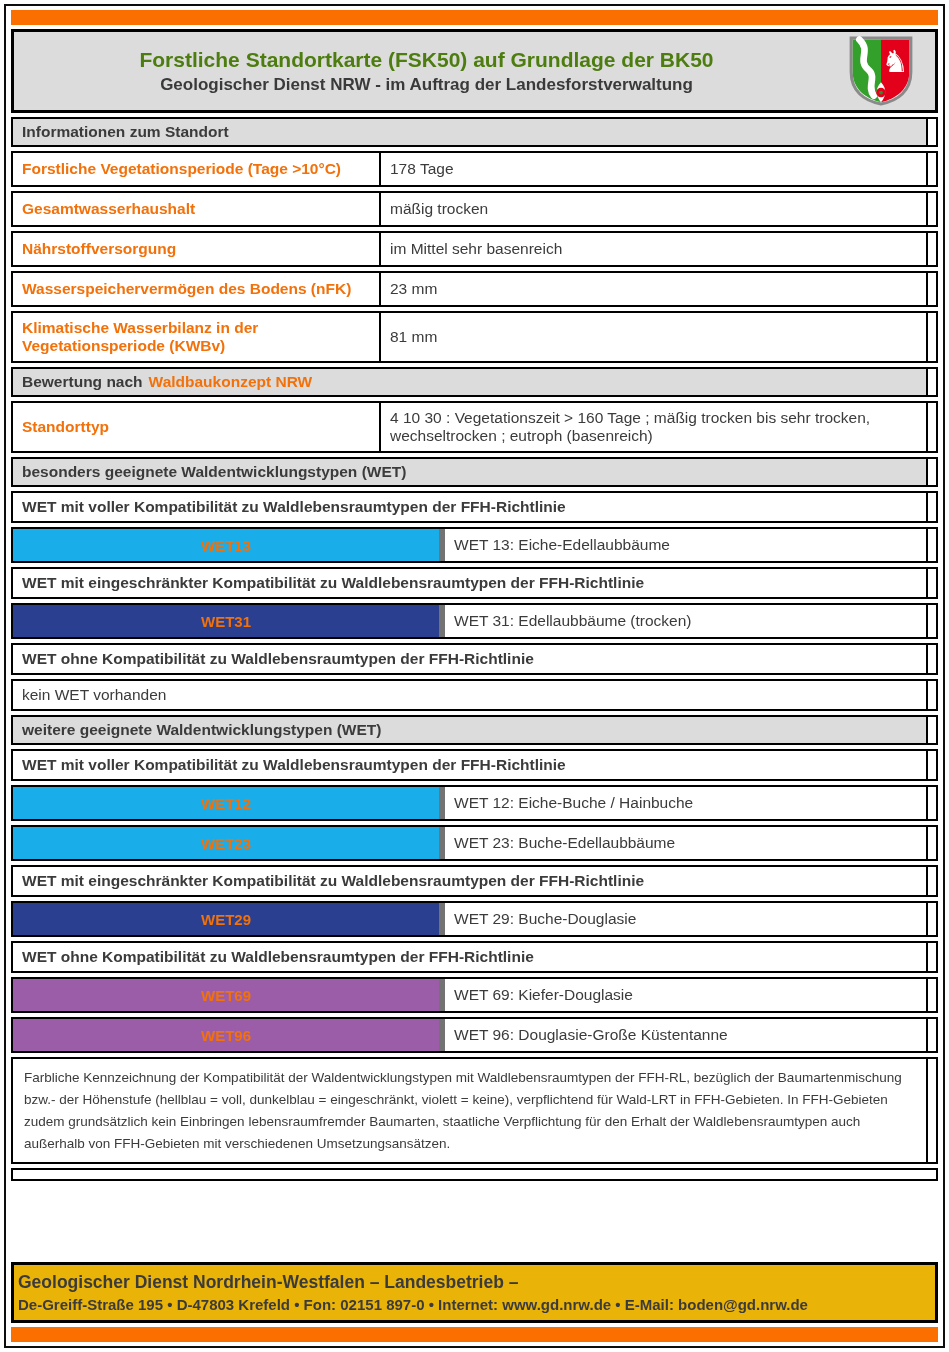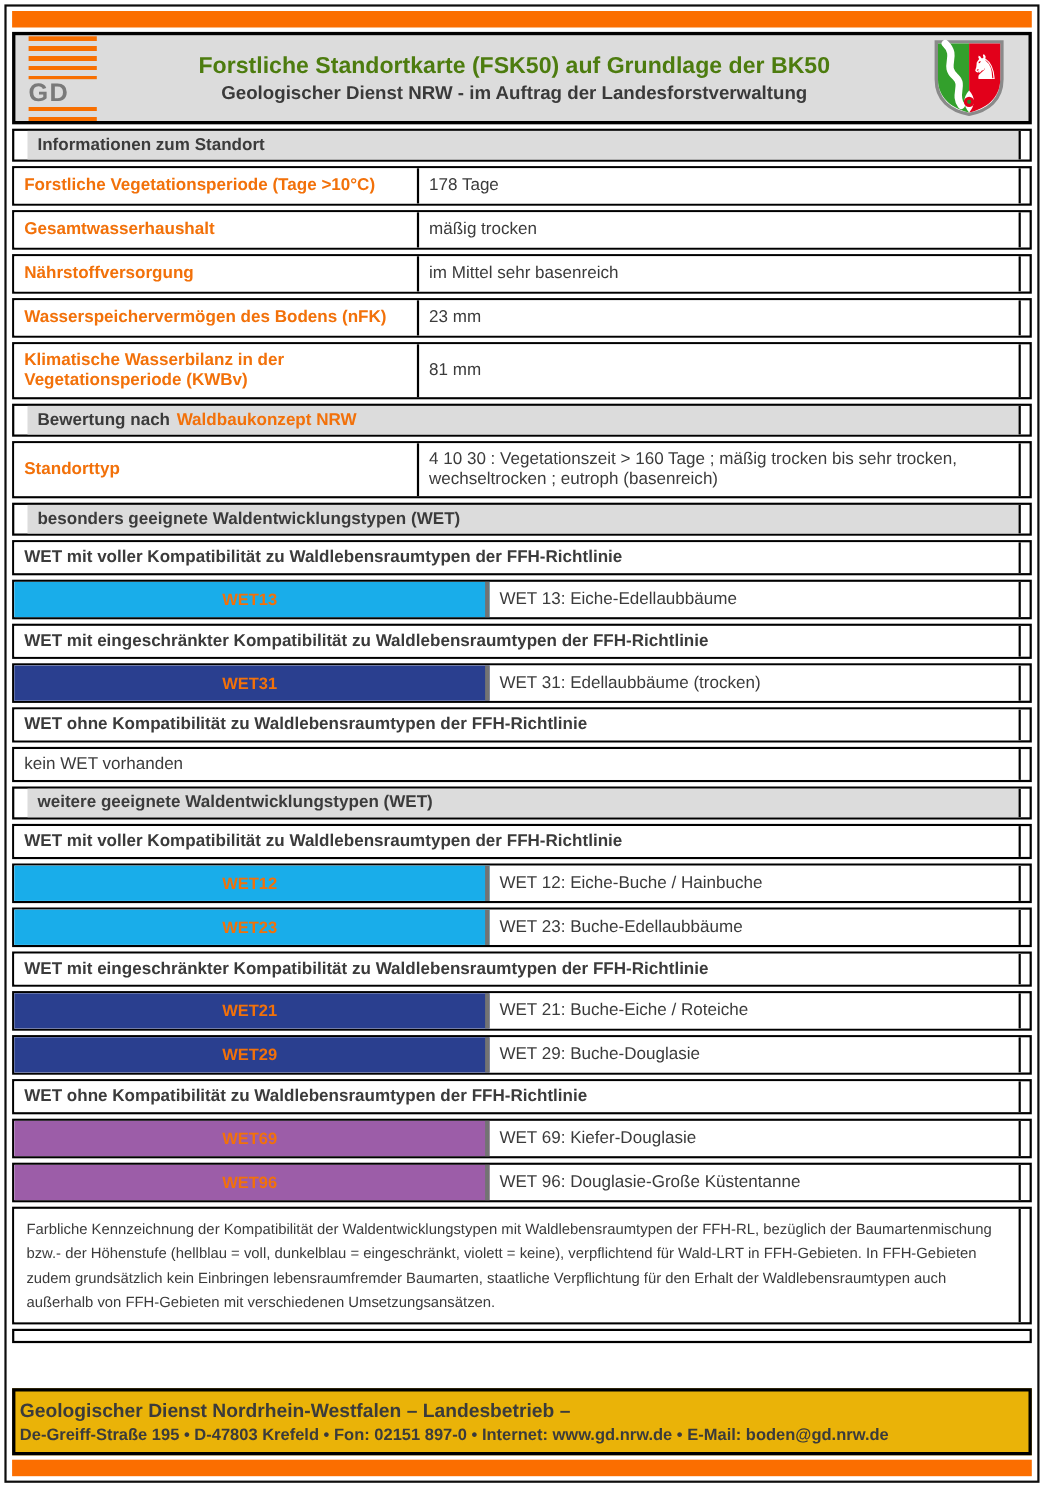--- a/index.html
+++ b/index.html
@@ -29,39 +29,39 @@
   .title { font-size:21px; font-weight:bold; color:#4d7c0f; }
   .subtitle { font-size:17px; font-weight:bold; color:#3a3a3a; margin-top:3px; }
   .arms { width:84px; height:72px; flex:none; }
 
   
   .row { margin-top:4px; border:2px solid #000; display:flex; min-height:36px; flex:none; }
   .row-inner {
     flex:1; display:flex; align-items:stretch; min-width:0;
     border-right:2px solid #000; margin-right:8px; background:#fff;
   }
-  .gray .row-inner { background:#dcdcdc;margin-left:12px; }
+  .gray .row-inner { background:#dcdcdc; }
   .heading-cell { display:flex; align-items:center; width:100%; padding:4px 9px; font-weight:bold; font-size:15.5px; color:#3b3b3b; }
   .row.slim { min-height:30px; }
 
   
   .cell-label {
     width:368px; flex:none; border-right:2px solid #000;
     display:flex; align-items:center; padding:6px 9px;
     color:#f2710a; font-weight:bold; font-size:15.5px;
   }
   .cell-value { flex:1; display:flex; align-items:center; padding:6px 9px; font-size:15.5px; }
 
   
   .group-title-cell { display:flex; align-items:center; width:100%; padding:5px 9px; font-size:15.5px; font-weight:bold; }
   .note-cell { display:flex; align-items:center; width:100%; padding:5px 9px; font-size:15.5px; }
 
   
   .wet-badge {
-    width:432px; flex:none; border-right:4px solid #737373;
+    width:432px; flex:none; border-right:6px solid #737373;
     display:flex; align-items:center; justify-content:center;
     font-weight:bold; font-size:15px; color:#f2710a;
   }
   .wet-badge.lightblue { background:#19adea; }
   .wet-badge.darkblue  { background:#2a3f8f; }
   .wet-badge.violet    { background:#9c5da8; }
   .wet-desc { flex:1; display:flex; align-items:center; padding:6px 9px; font-size:15.5px; }
 
   .hl-orange { color:#f2710a; }
   .prefix { margin-right:6px; }
@@ -78,25 +78,20 @@
   .footer-line2 { font-size:15px; font-weight:bold; margin-top:3px; }
 </style>
 </head>
 <body>
 
 <div class="page">
 
   <div class="topbar"></div>
 
   <div class="header-box">
-    <div class="gd-logo">
-      <div class="gd-stripes-top"></div>
-      <div class="gd-text">GD</div>
-      <div class="gd-stripes-bottom"></div>
-    </div>
     <div class="titles">
       <div class="title">Forstliche Standortkarte (FSK50) auf Grundlage der BK50</div>
       <div class="subtitle">Geologischer Dienst NRW - im Auftrag der Landesforstverwaltung</div>
     </div>
     <svg class="arms" viewBox="0 0 64 70" aria-hidden="true">
       <path d="M3 3 H61 V36 C61 54 49 64 32 67 C15 64 3 54 3 36 Z" fill="#ffffff" stroke="#8a8a8a" stroke-width="3"></path>
       <path d="M4.5 4.5 H32 V65.4 C17 62 4.5 52.5 4.5 36 Z" fill="#33a02c"></path>
       <path d="M32 4.5 H59.5 V36 C59.5 52.5 47 62 32 65.4 Z" fill="#e2001a"></path>
       <path d="M11 4.5 C23 16 8 24 20 34 C28 41 18 50 25 59" stroke="#ffffff" stroke-width="6.5" fill="none" stroke-linecap="round"></path>
       <text x="46" y="36" font-size="30" text-anchor="middle" fill="#ffffff" font-family="DejaVu Sans">♞</text>
@@ -224,26 +219,20 @@
     </div>
   </div>
 
   <div class="row slim">
     <div class="row-inner">
         <div class="group-title-cell">WET mit eingeschränkter Kompatibilität zu Waldlebensraumtypen der FFH-Richtlinie</div>
       </div>
   </div>
   <div class="row">
     <div class="row-inner">
-      <div class="wet-badge darkblue">WET21</div>
-      <div class="wet-desc">WET 21: Buche-Eiche / Roteiche</div>
-    </div>
-  </div>
-  <div class="row">
-    <div class="row-inner">
       <div class="wet-badge darkblue">WET29</div>
       <div class="wet-desc">WET 29: Buche-Douglasie</div>
     </div>
   </div>
 
   <div class="row slim">
     <div class="row-inner">
         <div class="group-title-cell">WET ohne Kompatibilität zu Waldlebensraumtypen der FFH-Richtlinie</div>
       </div>
   </div>

